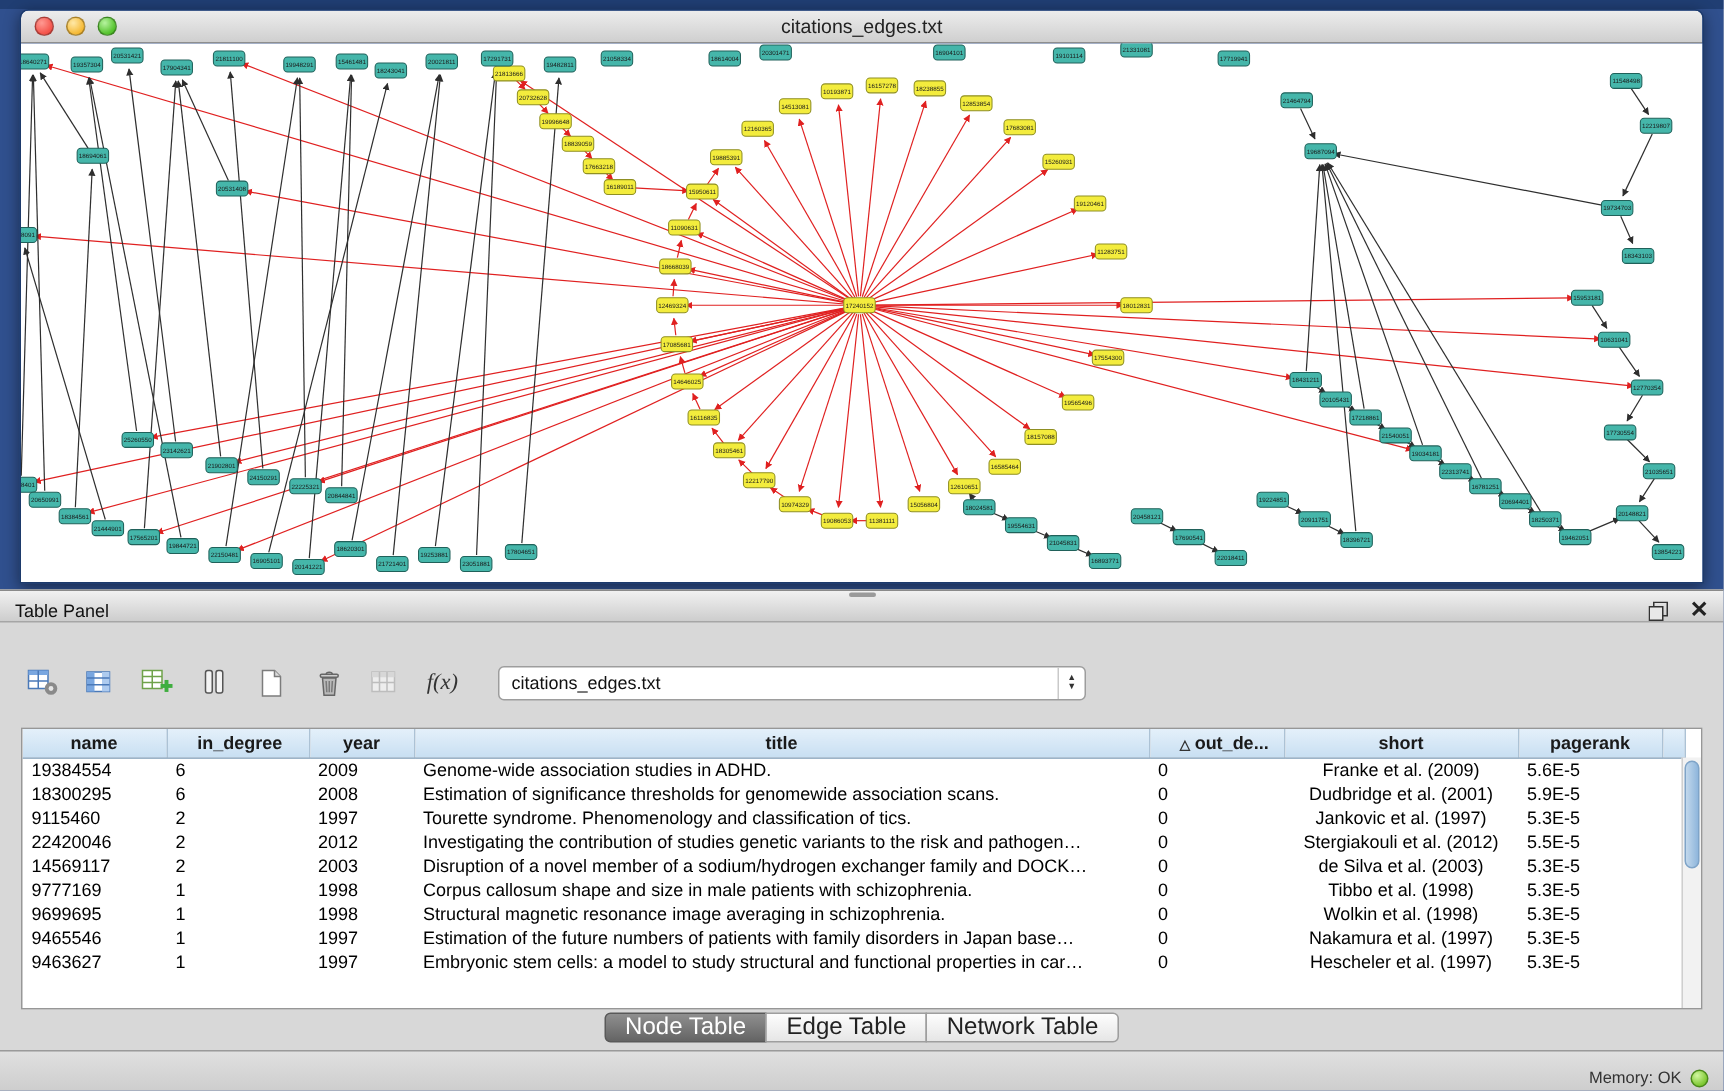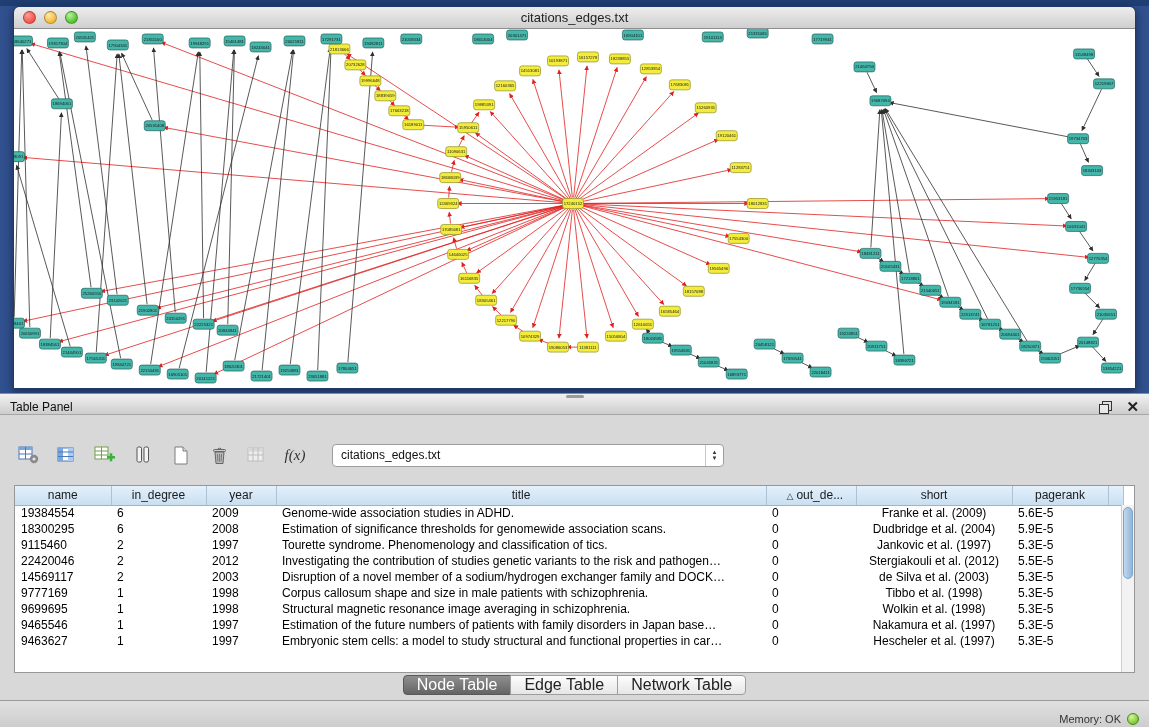--- a/index.html
+++ b/index.html
@@ -62,21 +62,21 @@
                    display:flex; flex-direction:column; align-items:center; justify-content:center; gap:1px; }
   .combo .arrows span { font-size:6px; line-height:5px; color:#333; }
 
   
   .table-wrap {
     position:absolute; left:14px; top:92px; width:1121px; height:188px;
     background:#fff; border:1px solid #979797; overflow:hidden;
   }
   table.data { border-collapse:collapse; table-layout:fixed; width:1108px; }
   table.data th {
-    height:19px; font-size:12px; font-weight:normal; color:#1a1a1a; text-align:center;
+    height:19px; font-size:12px; font-weight:bold; color:#1a1a1a; text-align:center;
     background:linear-gradient(#e4f0fa,#c8dff2);
     border-right:1px solid #acc2d5; border-bottom:1px solid #9db4c8;
     overflow:hidden; white-space:nowrap; padding:0 20px;
   }
   table.data td {
     height:16px; font-size:12px; color:#000; padding:0 6px;
     white-space:nowrap; overflow:hidden; background:#fff;
   }
   td.center { text-align:center; }
   .sort-glyph { font-size:9px; margin-right:3px; color:#333; }
@@ -829,21 +829,21 @@
             <td class="center">Franke et al. (2009)</td>
             <td>5.6E-5</td>
             <td></td>
           </tr>
           <tr>
             <td>18300295</td>
             <td>6</td>
             <td>2008</td>
             <td>Estimation of significance thresholds for genomewide association scans.</td>
             <td>0</td>
-            <td class="center">Dudbridge et al. (2004)</td>
+            <td class="center">Dudbridge et al. (2001)</td>
             <td>5.9E-5</td>
             <td></td>
           </tr>
           <tr>
             <td>9115460</td>
             <td>2</td>
             <td>1997</td>
             <td>Tourette syndrome. Phenomenology and classification of tics.</td>
             <td>0</td>
             <td class="center">Jankovic et al. (1997)</td>

